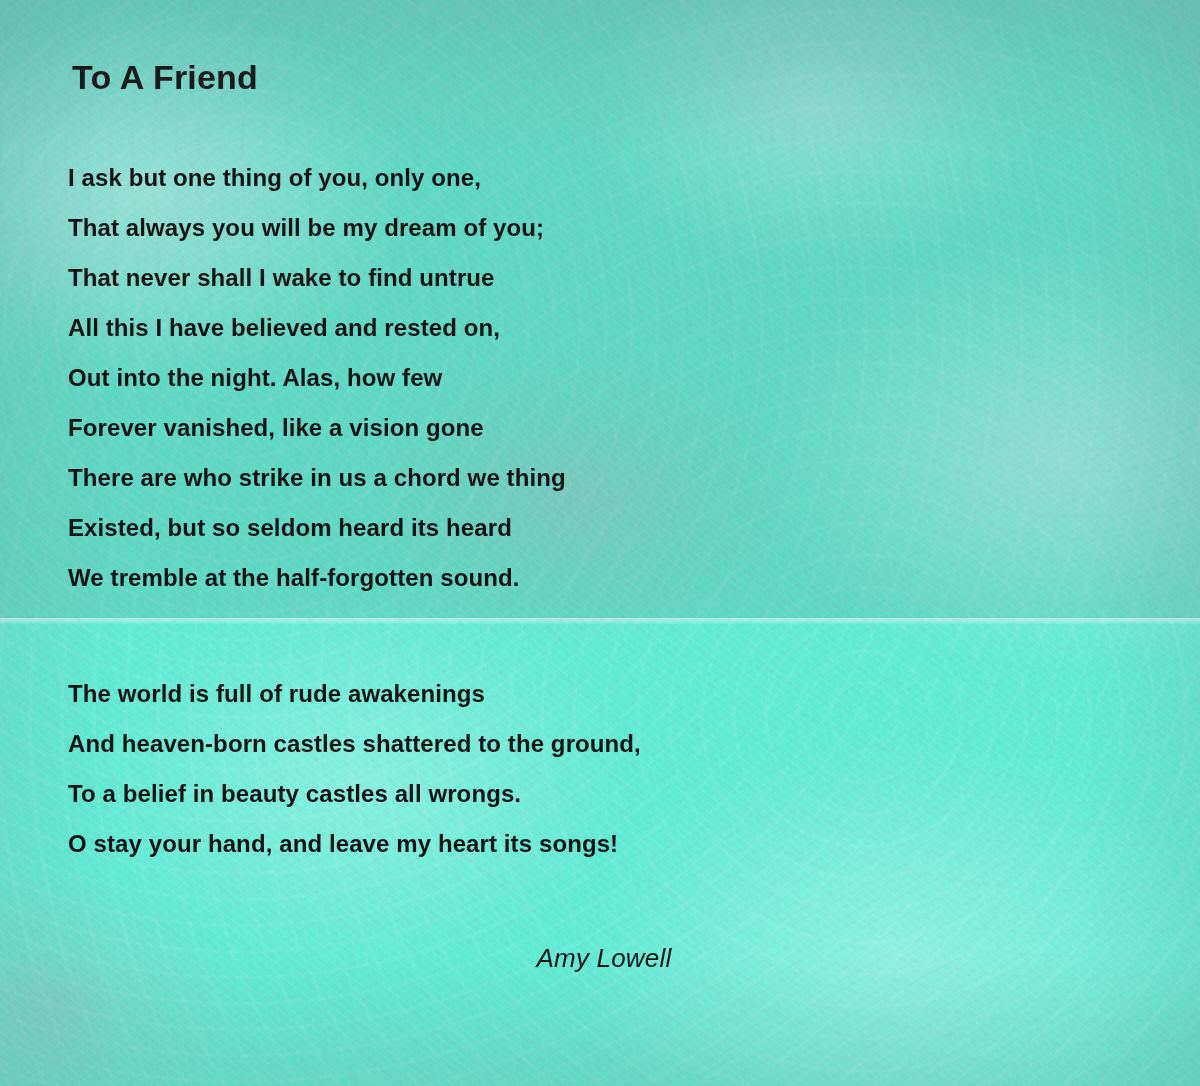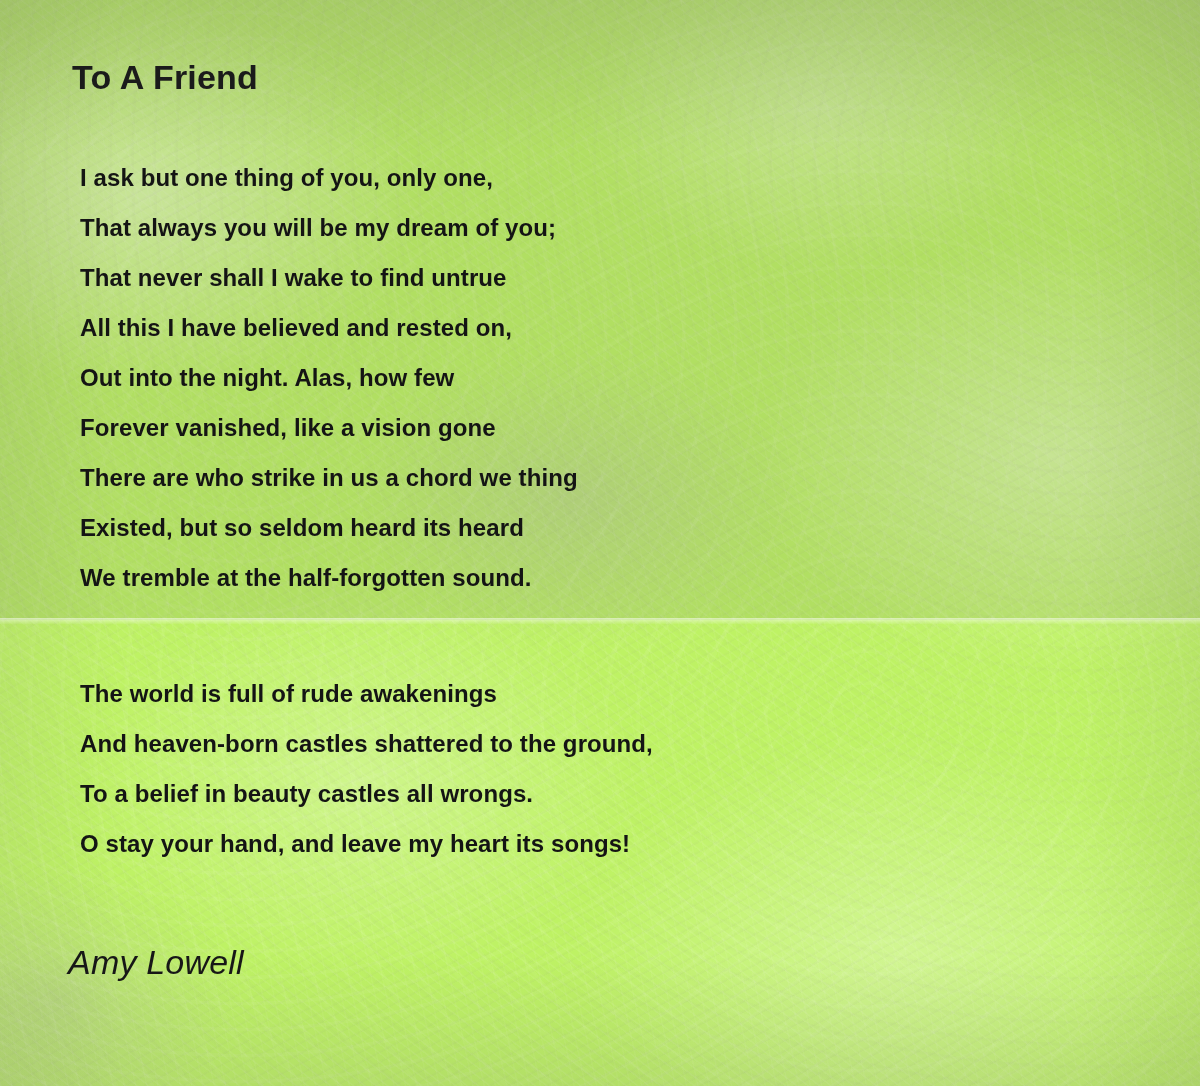--- a/index.html
+++ b/index.html
@@ -13,21 +13,21 @@
     background: #c9c9c9;
     overflow: hidden;
   }
 
   #poem-canvas {
     position: relative;
     width: 1200px;
     height: 1086px;
     box-sizing: border-box;
     overflow: hidden;
-    background-color: #bef264;
+    background-color: #5eead4;
   }
 
   
   .texture-layer {
     position: absolute;
     inset: 0;
     pointer-events: none;
   }
   .tex-a {
     background:
@@ -90,40 +90,41 @@
 
   .poem-title {
     font-size: 34px;
     font-weight: bold;
     color: #1b1b1b;
     letter-spacing: 0.2px;
     margin: 14px 0 0 4px;
   }
 
   .stanza {
-    margin: 12px;
+    margin: 0;
   }
   .stanza-one { margin-top: 56px; }
   .stanza-two { margin-top: 66px; }
 
   .poem-line {
     font-size: 24px;
     font-weight: bold;
     color: #141414;
     line-height: 50px;
     white-space: pre;
     letter-spacing: 0.1px;
   }
 
   .author {
     margin-top: 74px;
-    font-size: 34px;
+    font-size: 26px;
     font-style: italic;
     color: #171717;
     letter-spacing: 0.2px;
+    text-align: center;
   }
 </style>
 </head>
 <body>
 
 <div id="poem-canvas">
 
   <div class="texture-layer tex-a"></div>
   <div class="texture-layer tex-b"></div>
   <div class="texture-layer tex-c"></div>

